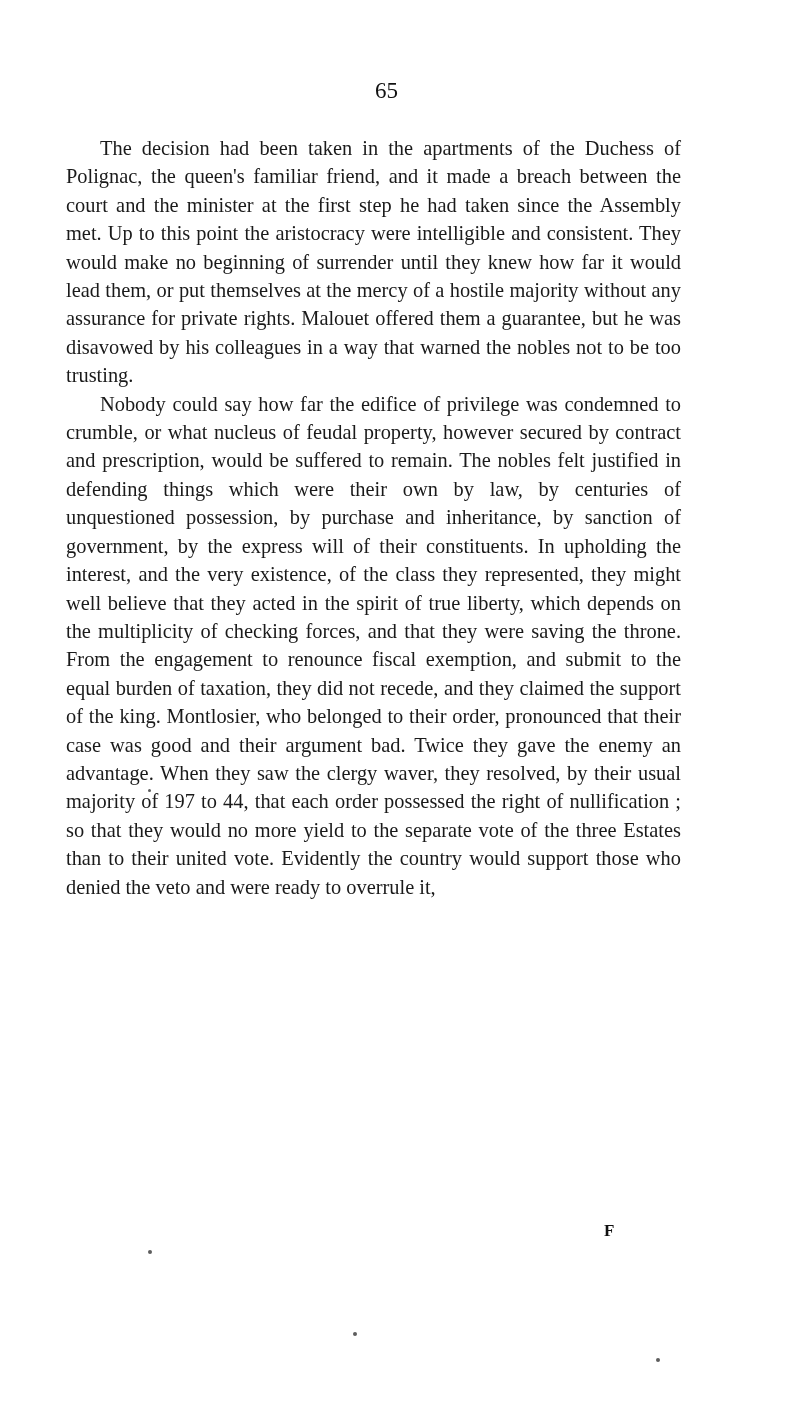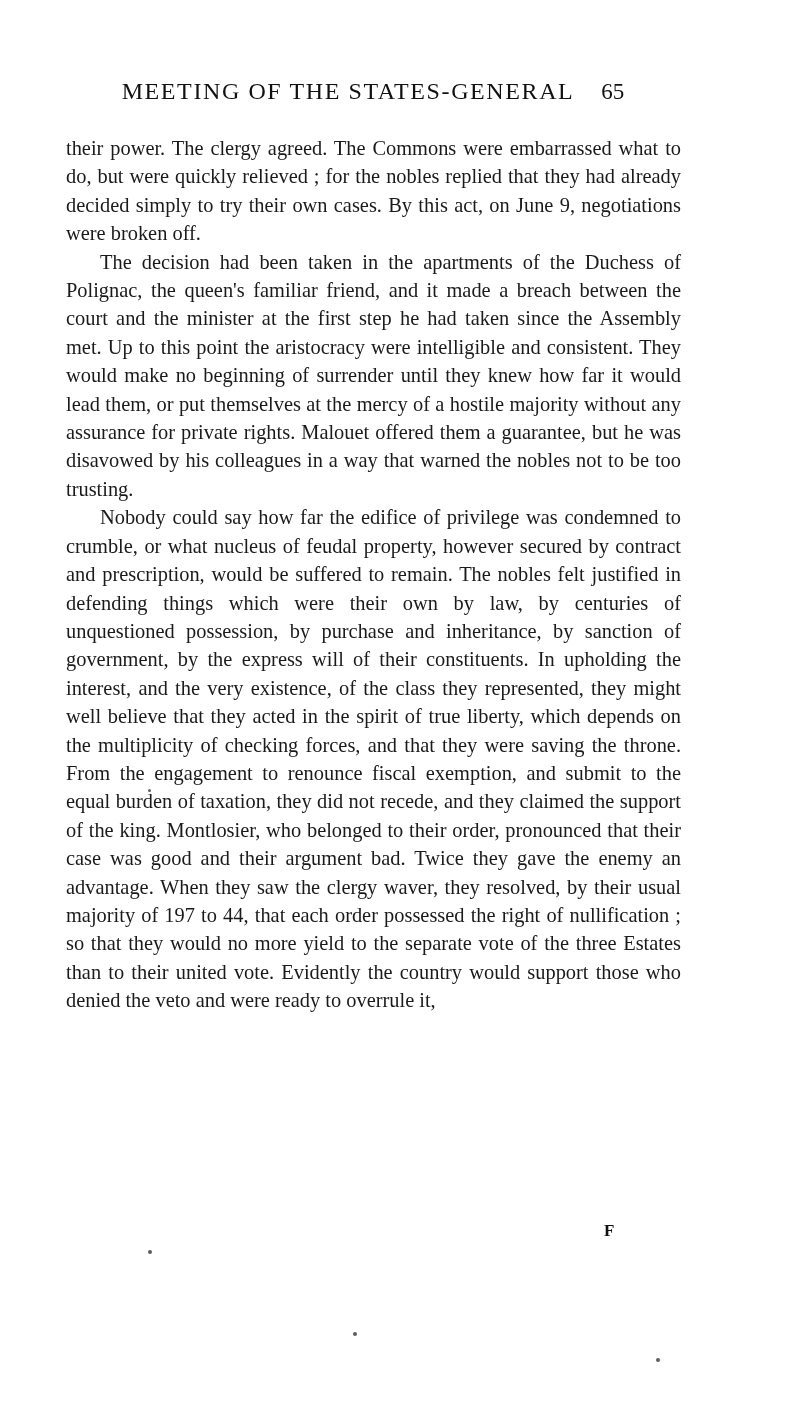--- a/index.html
+++ b/index.html
@@ -78,26 +78,24 @@
   .speck.s2 { left: 353px; top: 1332px; width: 4px; height: 4px; }
   .speck.s3 { left: 656px; top: 1358px; width: 4px; height: 4px; }
   .speck.s4 { left: 148px; top: 789px; width: 3px; height: 3px; }
 </style>
 </head>
 <body>
 
 <div class="page">
 
   <div class="running-head">
-    <span class="title">MEETING OF THE STATES-GENERAL</span>
     <span class="folio">65</span>
   </div>
 
   <div class="body-text">
-    <p>their power.   The clergy agreed.   The Commons were embarrassed what to do, but were quickly relieved ; for the nobles replied that they had already decided simply to try their own cases.   By this act, on June 9, negotiations were broken off.</p>
     <p class="indent">The decision had been taken in the apartments of the Duchess of Polignac, the queen's familiar friend, and it made a breach between the court and the minister at the first step he had taken since the Assembly met.   Up to this point the aristocracy were intelligible and consistent. They would make no beginning of surrender until they knew how far it would lead them, or put themselves at the mercy of a hostile majority without any assurance for private rights.   Malouet offered them a guarantee, but he was disavowed by his colleagues in a way that warned the nobles not to be too trusting.</p>
     <p class="indent">Nobody could say how far the edifice of privilege was condemned to crumble, or what nucleus of feudal property, however secured by contract and prescription, would be suffered to remain.   The nobles felt justified in defending things which were their own by law, by centuries of unquestioned possession, by purchase and inheritance, by sanction of government, by the express will of their constituents.   In upholding the interest, and the very existence, of the class they represented, they might well believe that they acted in the spirit of true liberty, which depends on the multiplicity of checking forces, and that they were saving the throne.   From the engagement to renounce fiscal exemption, and submit to the equal burden of taxation, they did not recede, and they claimed the support of the king.   Montlosier, who belonged to their order, pronounced that their case was good and their argument bad.   Twice they gave the enemy an advantage. When they saw the clergy waver, they resolved, by their usual majority of 197 to 44, that each order possessed the right of nullification ; so that they would no more yield to the separate vote of the three Estates than to their united vote.   Evidently the country would support those who denied the veto and were ready to overrule it,</p>
   </div>
 
   <div class="sig-mark">F</div>
 
   <div class="speck s1"></div>
   <div class="speck s2"></div>
   <div class="speck s3"></div>
   <div class="speck s4"></div>

